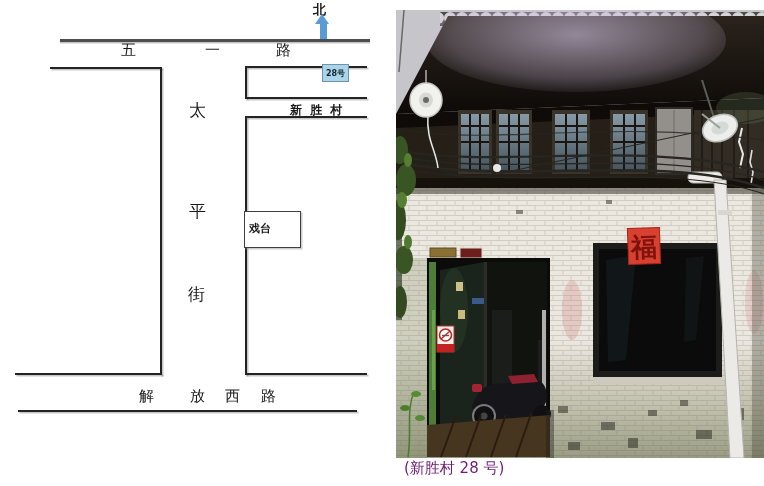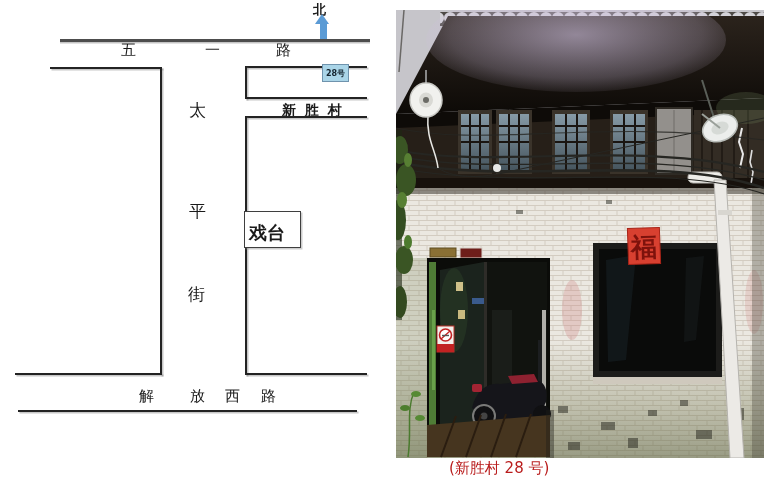--- a/index.html
+++ b/index.html
@@ -13,28 +13,28 @@
   .cn17{position:absolute;font-size:17px;line-height:17px;}
   #north-label{position:absolute;left:313px;top:1px;font-size:13px;font-weight:bold;}
   #arrow-head{position:absolute;left:315px;top:14px;width:0;height:0;
       border-left:7px solid transparent;border-right:7px solid transparent;
       border-bottom:10px solid var(--arrow,#5b9bd5);}
   #arrow-stem{position:absolute;left:320px;top:23px;width:7px;height:17px;background:var(--arrow,#5b9bd5);}
   #marker28{position:absolute;left:322px;top:64px;width:25px;height:16px;z-index:3;
       background:var(--marker_fill,#aad5e8);border:1px solid var(--marker_border,#6f93ad);
       font-size:8px;font-weight:bold;display:flex;align-items:center;justify-content:center;
       font-family:"DejaVu Sans","Liberation Sans",sans-serif;color:#14232e;}
-  #xinsheng-label{position:absolute;left:282px;top:102px;font-size:14px;font-weight:bold;letter-spacing:2px;}
+  #xinsheng-label{position:absolute;left:290px;top:102px;font-size:12px;font-weight:bold;letter-spacing:2px;}
   #stage-box{position:absolute;left:244px;top:211px;width:57px;height:37px;background:#fff;z-index:3;
       border:1.5px solid #3f3f3f;box-shadow:1.5px 1.5px 0 rgba(130,130,130,.4);
-      font-size:18px;font-weight:bold;box-sizing:border-box;padding:9px 14px 0 4px;font-family:Liberation Mono, monospace;}
+      font-size:11px;font-weight:bold;box-sizing:border-box;padding:9px 14px 0 4px;font-family:Liberation Mono, monospace;}
   
   #photo{position:absolute;left:396px;top:10px;width:368px;height:448px;}
-  #caption{position:absolute;left:404px;top:459px;font-size:15px;color:#b91c1c;
-      font-family:"DejaVu Sans","Liberation Sans",sans-serif;margin-left:45px;}
+  #caption{position:absolute;left:404px;top:459px;font-size:15px;color:#701a75;
+      font-family:"DejaVu Sans","Liberation Sans",sans-serif;}
 </style>
 </head>
 <body>
 
 <div id="canvas">
 
   <div>
 
     <div id="north-label">北</div>
     <div id="arrow-head"></div>

